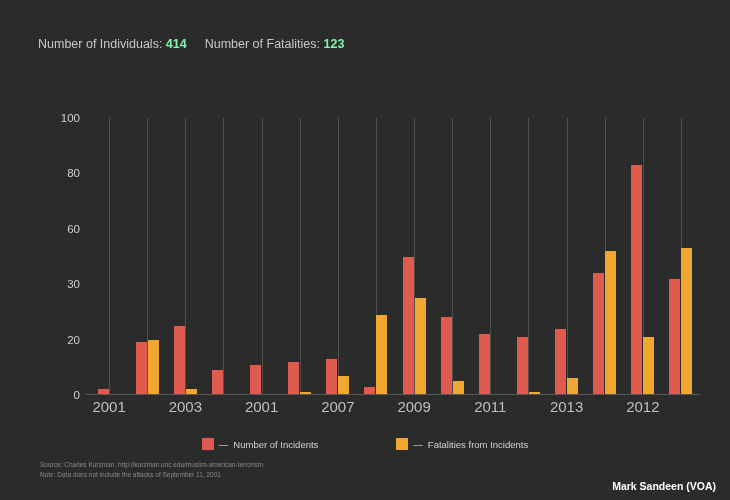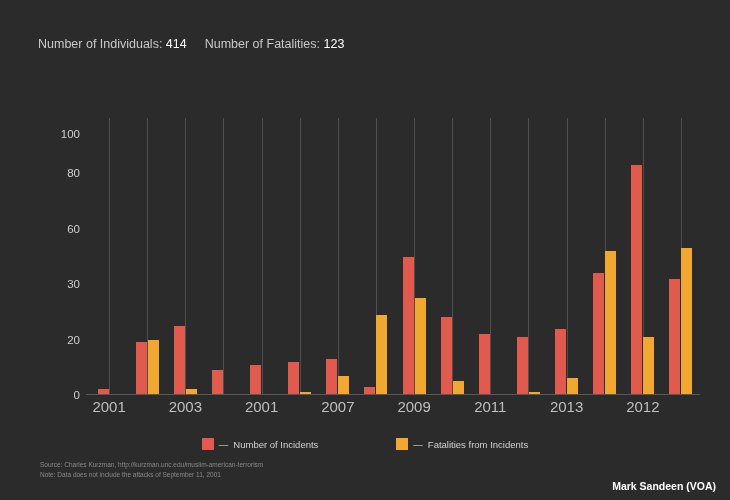--- a/index.html
+++ b/index.html
@@ -21,21 +21,21 @@
     letter-spacing: -0.2px;
     line-height: 1.2;
     white-space: nowrap;
   }
   #subtitle-row {
     margin-top: 7px;
     font-size: 12.5px;
     color: #c8c8c8;
     white-space: nowrap;
   }
-  #subtitle-row .stat-val { font-weight: normal; color: #ffffff; }
+  #subtitle-row .stat-val { font-weight: bold; color: #86efac; }
   #subtitle-row .gap { display: inline-block; width: 11px; }
 
   
   #plot-wrap {
     position: absolute;
     left: 38px; top: 118px;
     width: 662px; height: 290px;
   }
   #y-axis-labels {
     position: absolute; left: 0; top: 0;
@@ -163,21 +163,21 @@
 </div>
 
 <div id="plot-wrap">
 
   <div id="y-axis-labels">
       <div class="y-tick" style="top: 277px;">0</div>
       <div class="y-tick" style="top: 221.6px;">20</div>
       <div class="y-tick" style="top: 166.2px;">30</div>
       <div class="y-tick" style="top: 110.8px;">60</div>
       <div class="y-tick" style="top: 55.4px;">80</div>
-      <div class="y-tick" style="top: 16px;">100</div>
+      <div class="y-tick" style="top: 0px;">100</div>
     </div>
 
   <div id="plot-area">
     <div id="gridlines">
         <div class="vgrid" style="left: 3.125%;"></div>
         <div class="vgrid" style="left: 9.375%;"></div>
         <div class="vgrid" style="left: 15.625%;"></div>
         <div class="vgrid" style="left: 21.875%;"></div>
         <div class="vgrid" style="left: 28.125%;"></div>
         <div class="vgrid" style="left: 34.375%;"></div>

